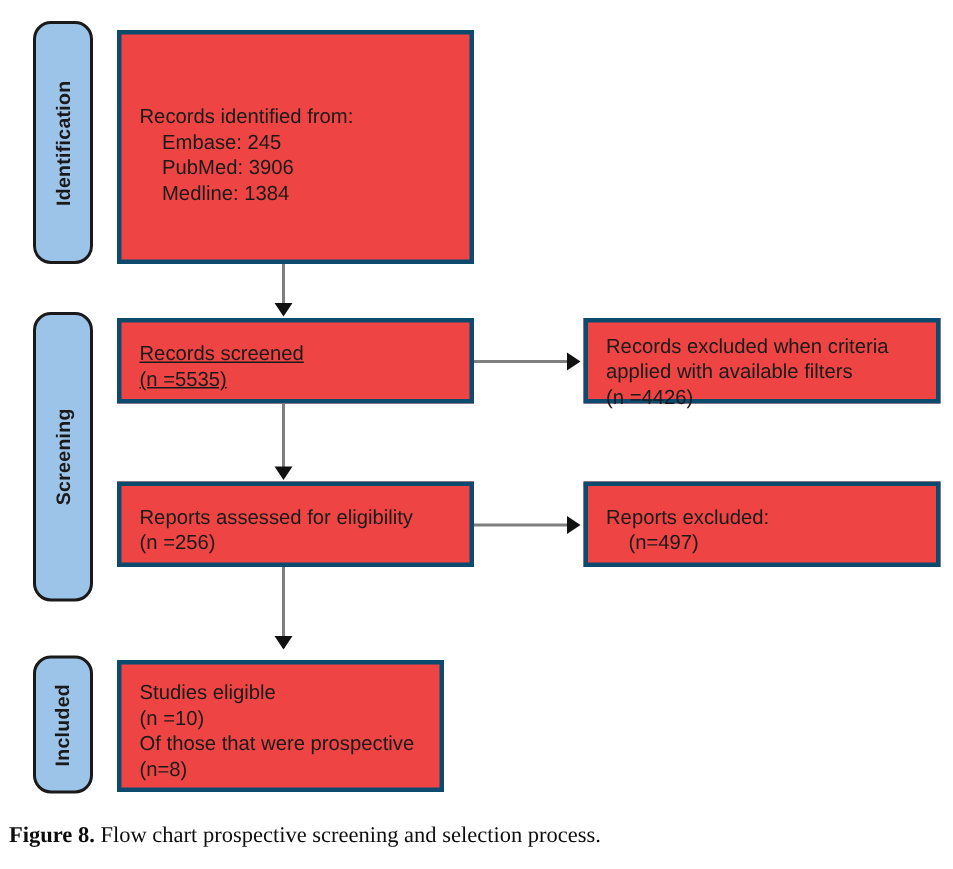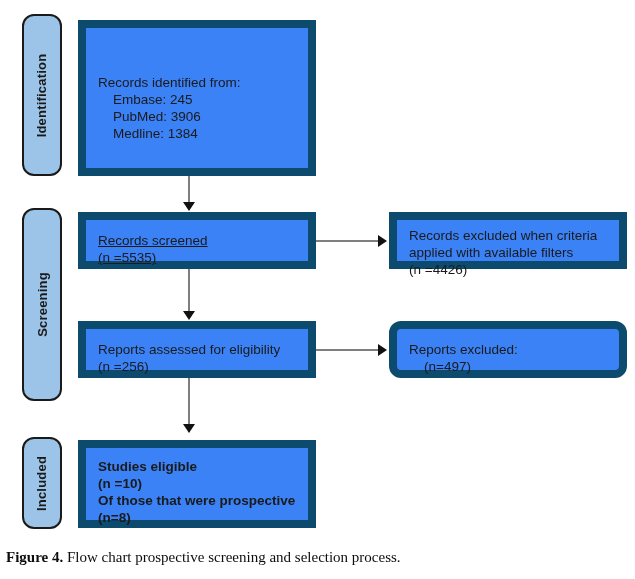--- a/index.html
+++ b/index.html
@@ -44,22 +44,22 @@
     font-family: "Liberation Sans", sans-serif;
   }
 
   #phase-identification { left: 22px;  top: 14px;  width: 40px; height: 162px; }
   #phase-screening      { left: 22px;  top: 208px; width: 40px; height: 193px; }
   #phase-included       { left: 22px;  top: 437px; width: 40px; height: 92px;  }
 
   
   .flow-box {
     position: absolute;
-    background: #3b82f6;
-    border: 8px solid #0c4a6e;
+    background: #ef4444;
+    border: 3px solid #0c4a6e;
     box-sizing: border-box;
     padding: 16px;
   }
   .flow-box .box-text {
     position: absolute;
     left: 12px;
     right: 8px;
     font-size: 13.5px;
     line-height: 17px;
     color: #1a1a1a;
@@ -72,24 +72,24 @@
 
   #box-screened        { left: 78px;  top: 212px; width: 238px; height: 57px; }
   #box-screened .box-text { top: 12px; text-decoration: underline; }
 
   #box-excluded-filters{ left: 389px; top: 212px; width: 238px; height: 57px; }
   #box-excluded-filters .box-text { top: 7px; }
 
   #box-eligibility     { left: 78px;  top: 321px; width: 238px; height: 57px; }
   #box-eligibility .box-text { top: 12px; }
 
-  #box-reports-excluded{ left: 389px; top: 321px; width: 238px; height: 57px; border-radius: 12px; }
+  #box-reports-excluded{ left: 389px; top: 321px; width: 238px; height: 57px; }
   #box-reports-excluded .box-text { top: 12px; }
 
-  #box-studies         { left: 78px;  top: 440px; width: 238px; height: 88px; font-weight: bold; }
+  #box-studies         { left: 78px;  top: 440px; width: 218px; height: 88px; }
   #box-studies .box-text { top: 10px; }
 
   
   .connector-line {
     position: absolute;
     background: #7f7f7f;
   }
   .v-line { width: 2px; }
   .h-line { height: 2px; }
 
@@ -206,14 +206,14 @@
 
   <div class="connector-line h-line" id="conn-h1"></div>
   <div class="arrow-right" id="conn-h1-head"></div>
 
   <div class="connector-line h-line" id="conn-h2"></div>
   <div class="arrow-right" id="conn-h2-head"></div>
 
 </div>
 
 <div id="figure-caption">
-  <span class="caption-label">Figure 4.</span><span class="caption-body"> Flow chart prospective screening and selection process.</span>
+  <span class="caption-label">Figure 8.</span><span class="caption-body"> Flow chart prospective screening and selection process.</span>
 </div>
 
 </body></html>

